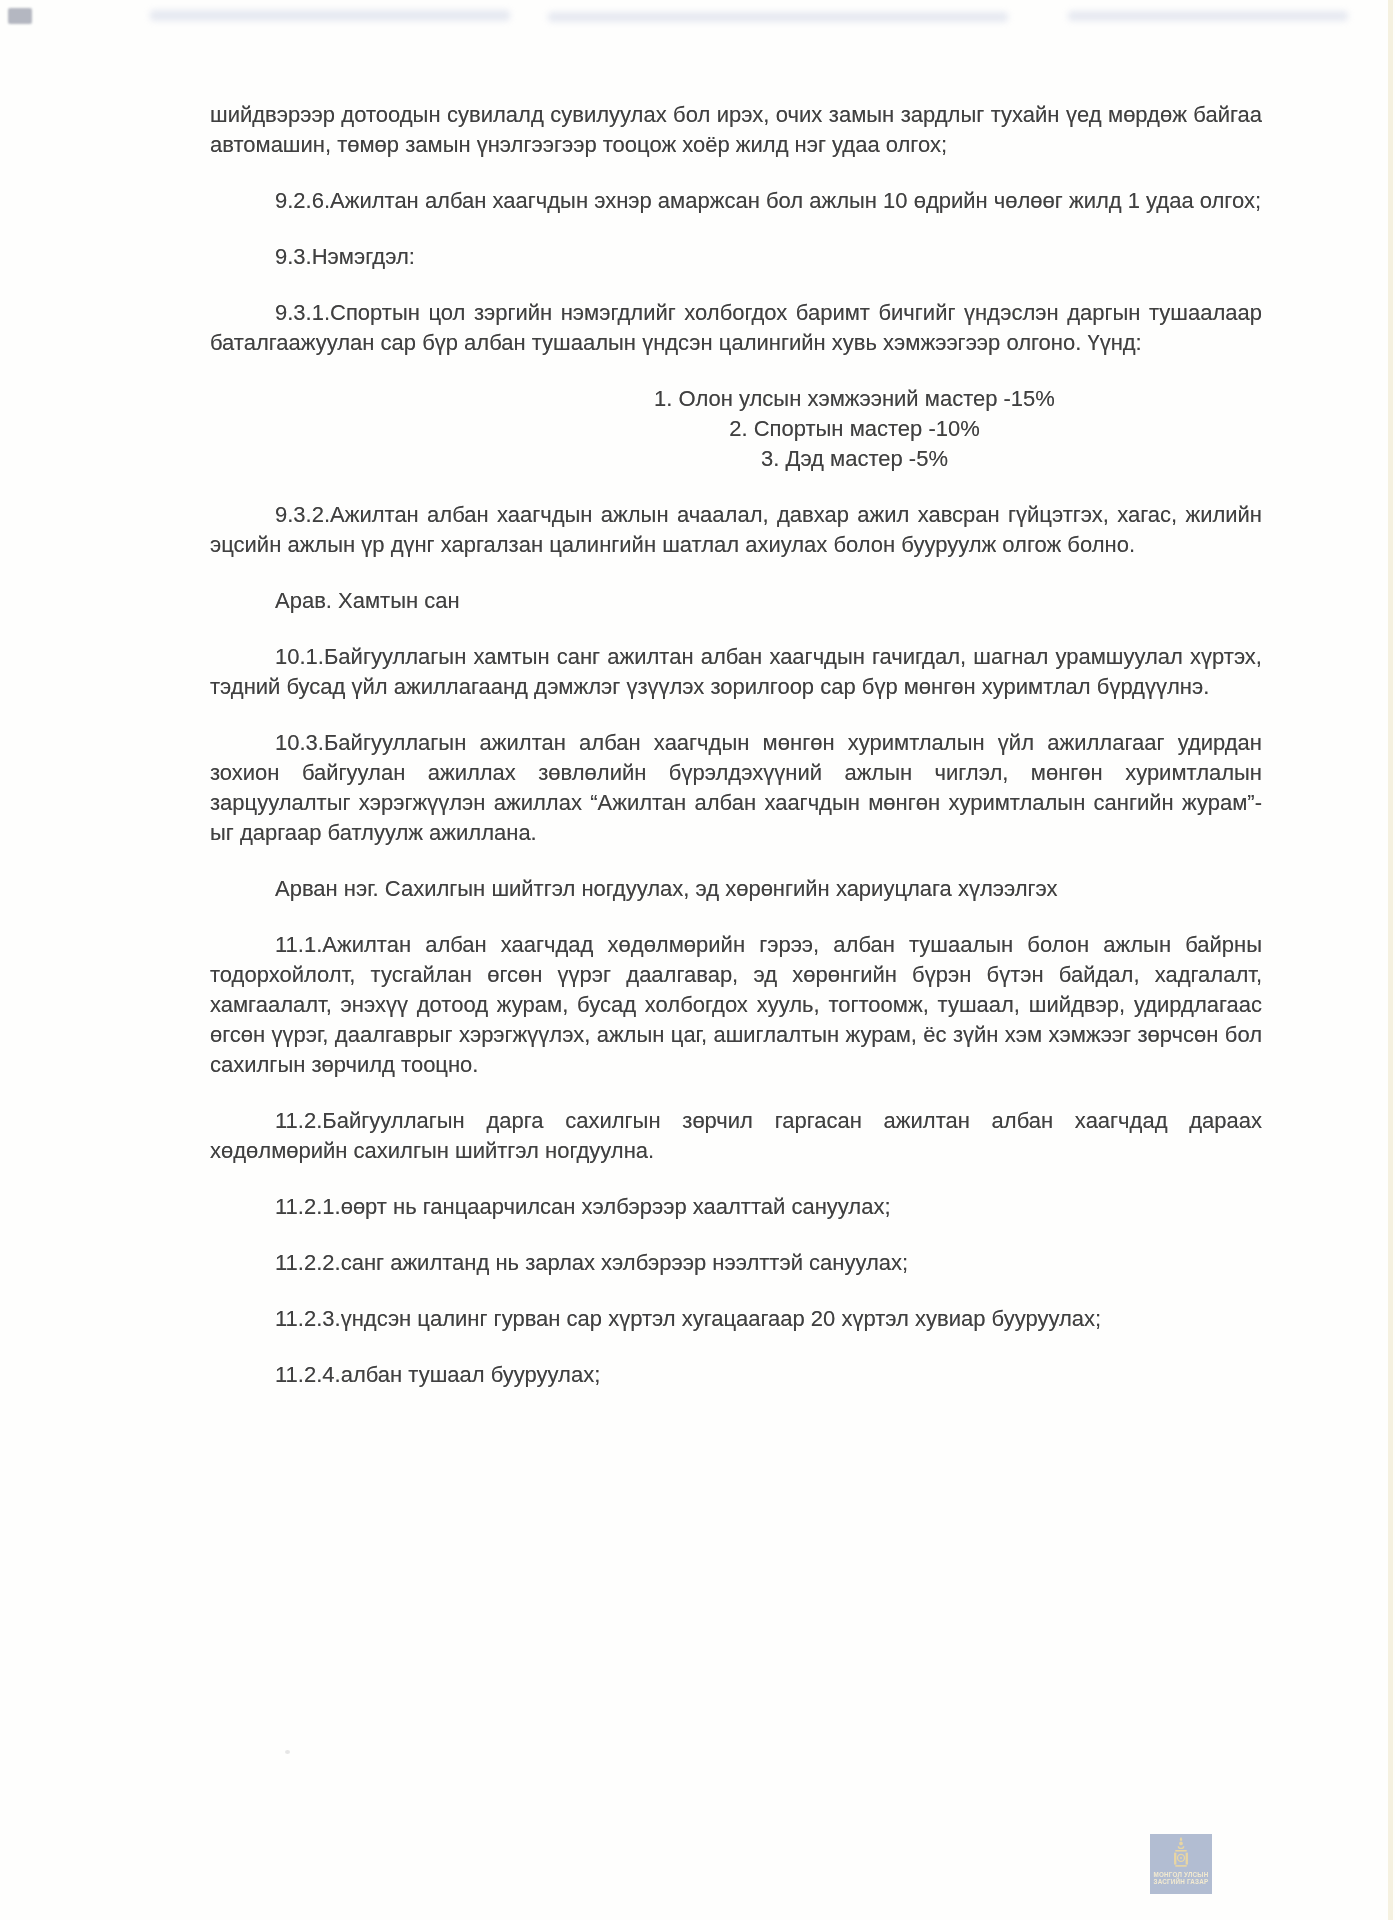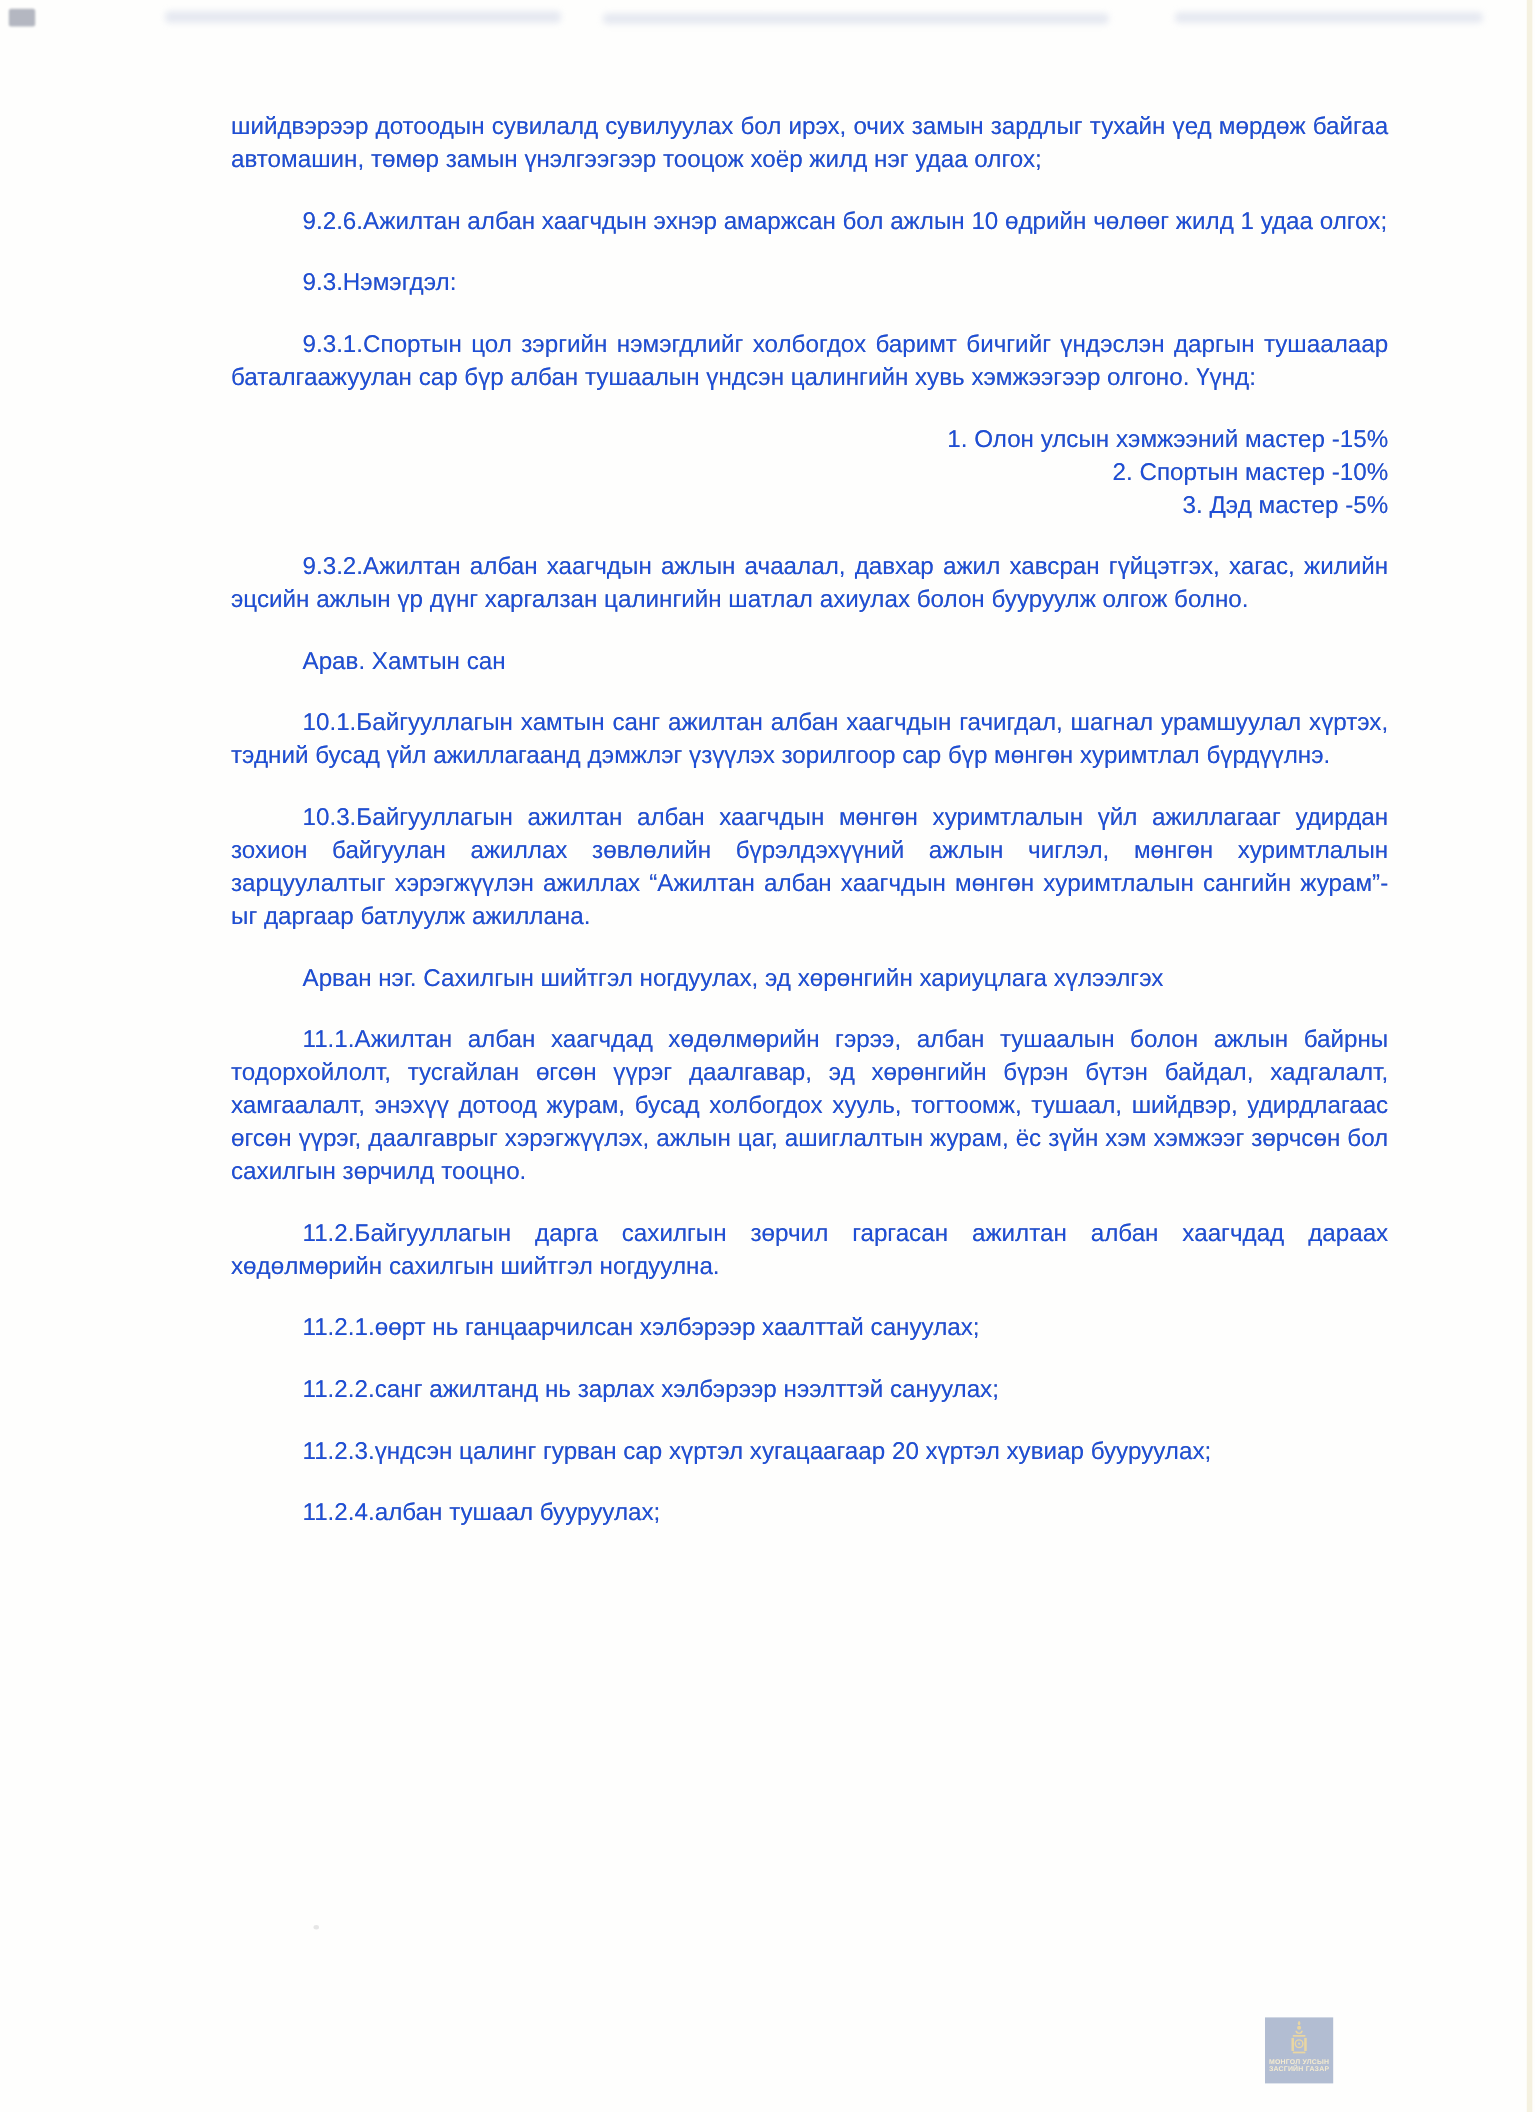--- a/index.html
+++ b/index.html
@@ -35,38 +35,38 @@
     background:#f3eed8;opacity:0.8;
   }
   .speck{position:absolute;background:rgba(120,120,130,0.18);border-radius:50%;}
   .speck.p1{left:285px;top:1750px;width:5px;height:4px;}
   .speck.p2{left:1035px;top:338px;width:4px;height:3px;}
 
   
   .doc{
     position:absolute;
     left:210px;top:100px;width:1052px;
-    color:#1d4ed8;
+    color:#404040;
     font-size:22px;line-height:30px;
     text-shadow:0 0 0.5px rgba(25,25,25,0.40);
   }
   .doc p{
     margin:0 0 26px 0;
     text-align:justify;
   }
   .doc p.indent{text-indent:65px;}
   .doc .heading{
     font-weight:normal;
     text-indent:65px;
     text-align:left;
     margin:0 0 26px 0;
   }
   .doc .num-list{
     margin:0 0 26px 237px;
-    text-align:right;
+    text-align:center;
   }
   .doc .num-list div{line-height:30px;}
 
   
   .gov-logo{
     position:absolute;left:1150px;top:1834px;
     width:62px;height:60px;
     background:#b2bdd2;
     display:flex;flex-direction:column;align-items:center;
     justify-content:flex-start;

